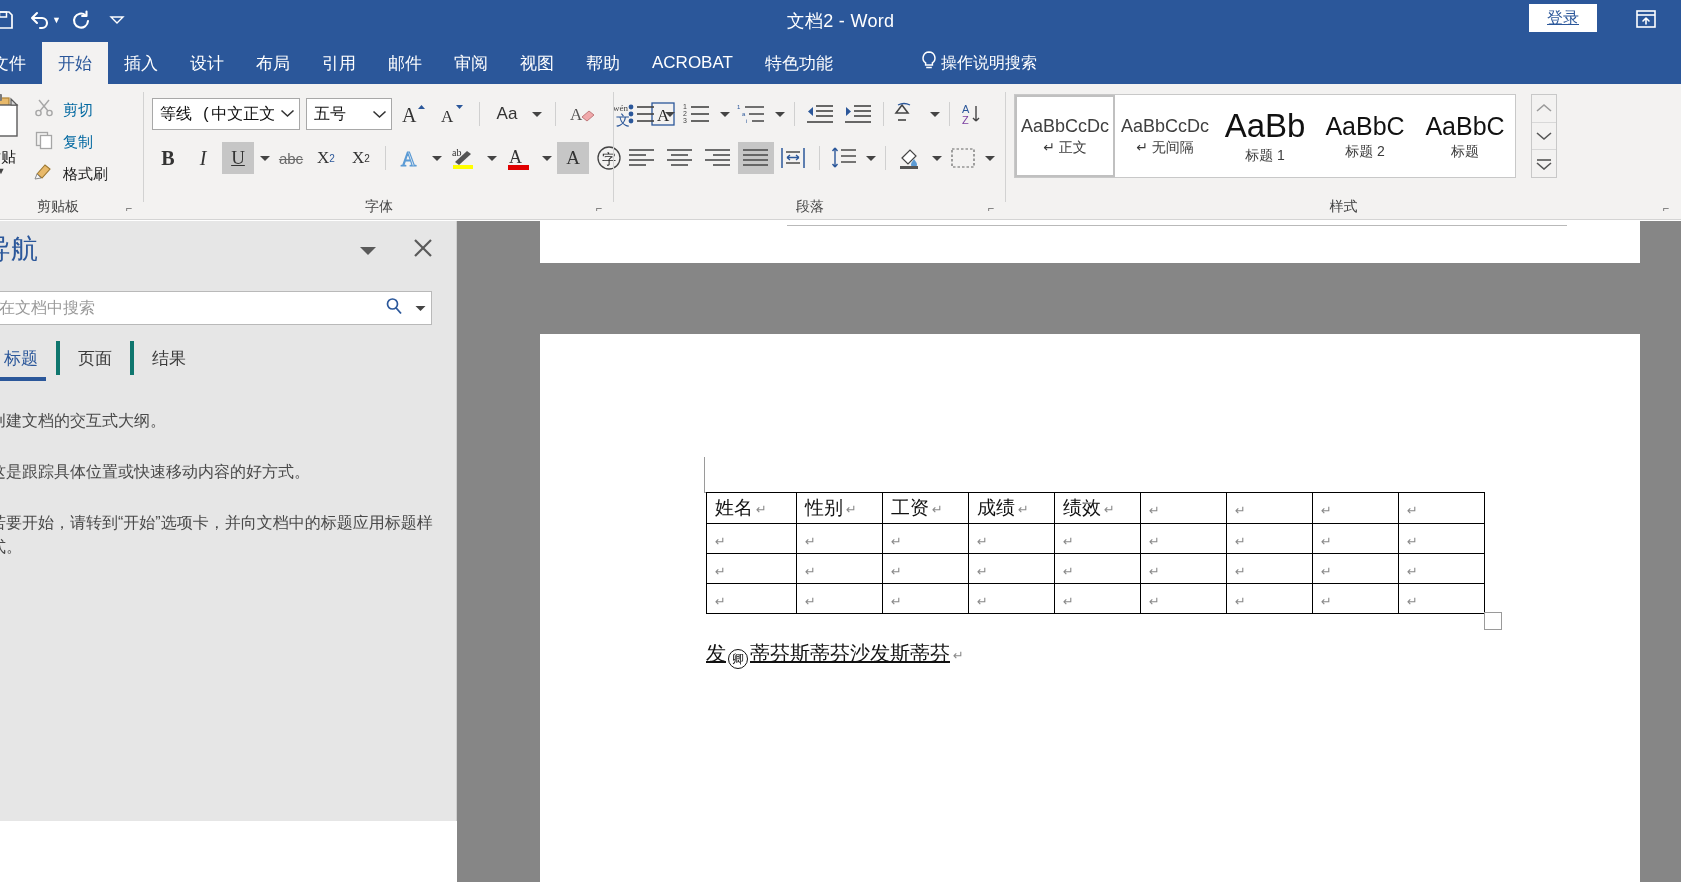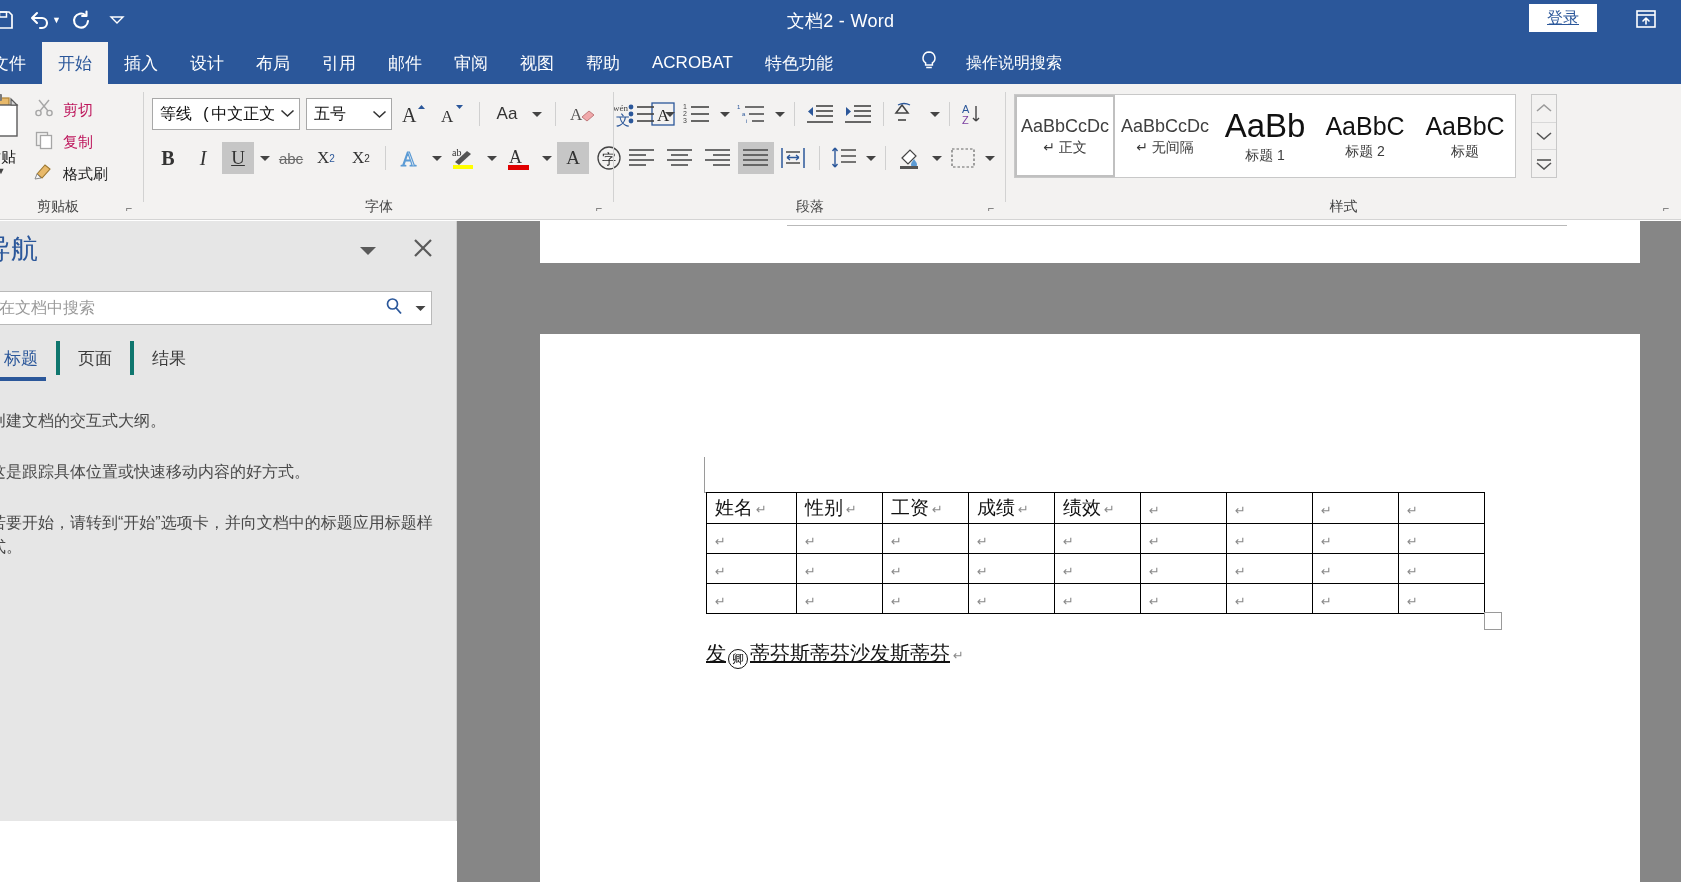--- a/index.html
+++ b/index.html
@@ -44,21 +44,21 @@
     background: #2b579a;
   }
   .tabs { position: absolute; left: -24px; top: 0; height: 42px; display: flex; align-items: stretch; }
   .tab {
     display: flex; align-items: center; padding: 0 16px;
     color: #ffffff; font-size: 17px; white-space: nowrap;
   }
   .tab.active { background: #f3f2f1; color: #2b579a; }
   .tellme {
     position: absolute; left: 920px; top: 0; height: 42px;
-    display: flex; align-items: center; gap: 28px; color: #ffffff; font-size: 16px;
+    display: flex; align-items: center; gap: 3px; color: #ffffff; font-size: 16px;
     white-space: nowrap;
   }
 
   
   .ribbon {
     position: absolute; top: 84px; left: 0; width: 1681px; height: 136px;
     background: #f3f2f1; border-bottom: 1px solid #d4d4d4;
   }
   .grp { position: absolute; top: 0; height: 136px; }
   .grp-label {
@@ -76,21 +76,21 @@
   .paste {
     position: absolute; left: 0px; top: 8px; width: 58px; height: 86px;
     display: flex; flex-direction: column; align-items: center; justify-content: flex-start;
   }
   .paste-label { font-size: 15px; color: #1a1a1a; margin-top: 2px; white-space: nowrap; }
   .paste-caret { font-size: 9px; color: #444; margin-top: -1px; }
   .cb-items { position: absolute; left: 62px; top: 10px; }
   .cb-item {
     display: flex; align-items: center; height: 32px; gap: 9px; padding-right: 4px;
   }
-  .cb-item span.lbl { font-size: 15px; color: #be185d; white-space: nowrap; }
+  .cb-item span.lbl { font-size: 15px; color: #0369a1; white-space: nowrap; }
   .cb-item.enabled span.lbl { color: #1a1a1a; }
 
   
   .fg { left: 144px; width: 470px; }
   .fontrow1 { position: absolute; left: 8px; top: 14px; display: flex; align-items: center; gap: 6px; }
   .fontrow2 { position: absolute; left: 8px; top: 58px; display: flex; align-items: center; gap: 3px; }
   .combo {
     height: 32px; background: #ffffff; border: 1px solid #a8a8a8;
     display: flex; align-items: center; padding: 0 4px 0 7px; font-size: 16px; color: #111;
   }

